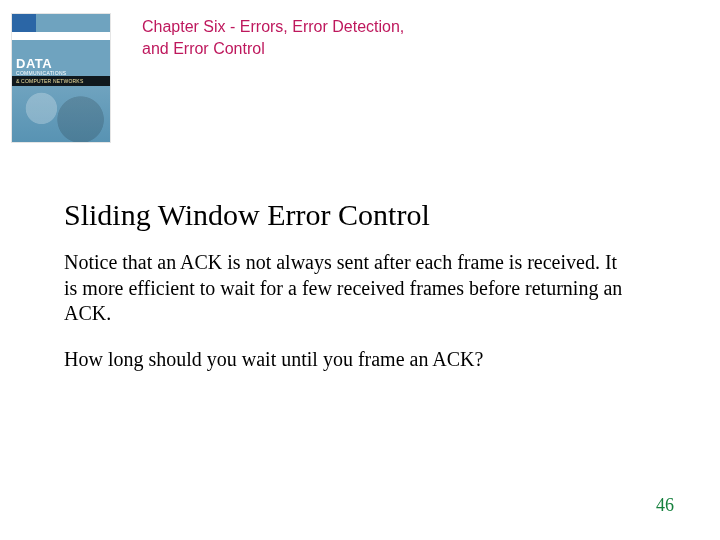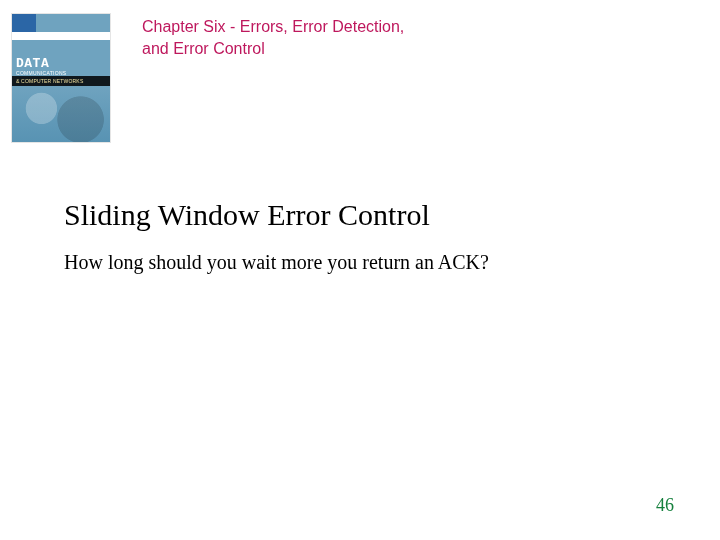--- a/index.html
+++ b/index.html
@@ -35,21 +35,21 @@
   }
   .cover-whitebar {
     position: absolute;
     top: 18px; left: 0; right: 0;
     height: 8px;
     background: #ffffff;
   }
   .cover-title1 {
     position: absolute;
     top: 42px; left: 4px;
-    font-family: Liberation Mono, monospace;
+    font-family: Liberation Sans, sans-serif;
     font-weight: bold;
     font-size: 13px;
     letter-spacing: 0.5px;
     color: #ffffff;
   }
   .cover-sub {
     position: absolute;
     top: 56px; left: 4px;
     font-family: Arial, sans-serif;
     font-size: 5px;
@@ -122,16 +122,17 @@
     <div class="cover-title1">DATA</div>
     <div class="cover-sub">COMMUNICATIONS</div>
     <div class="cover-band">&amp; COMPUTER NETWORKS</div>
     <div class="cover-art"></div>
   </div>
   <div class="chapter-line">Chapter Six - Errors, Error Detection, and Error Control</div>
 </div>
 
 <div class="content">
   <h1 class="slide-title">Sliding Window Error Control</h1>
-  <p class="body-text">How long should you wait more you return an ACK?</p>
+  <p class="body-text">Notice that an ACK is not always sent after each frame is received.  It is more efficient to wait for a few received frames before returning an ACK.</p>
+  <p class="body-text">How long should you wait until you frame an ACK?</p>
 </div>
 
 <div class="page-number">46</div>
 
 </body></html>

